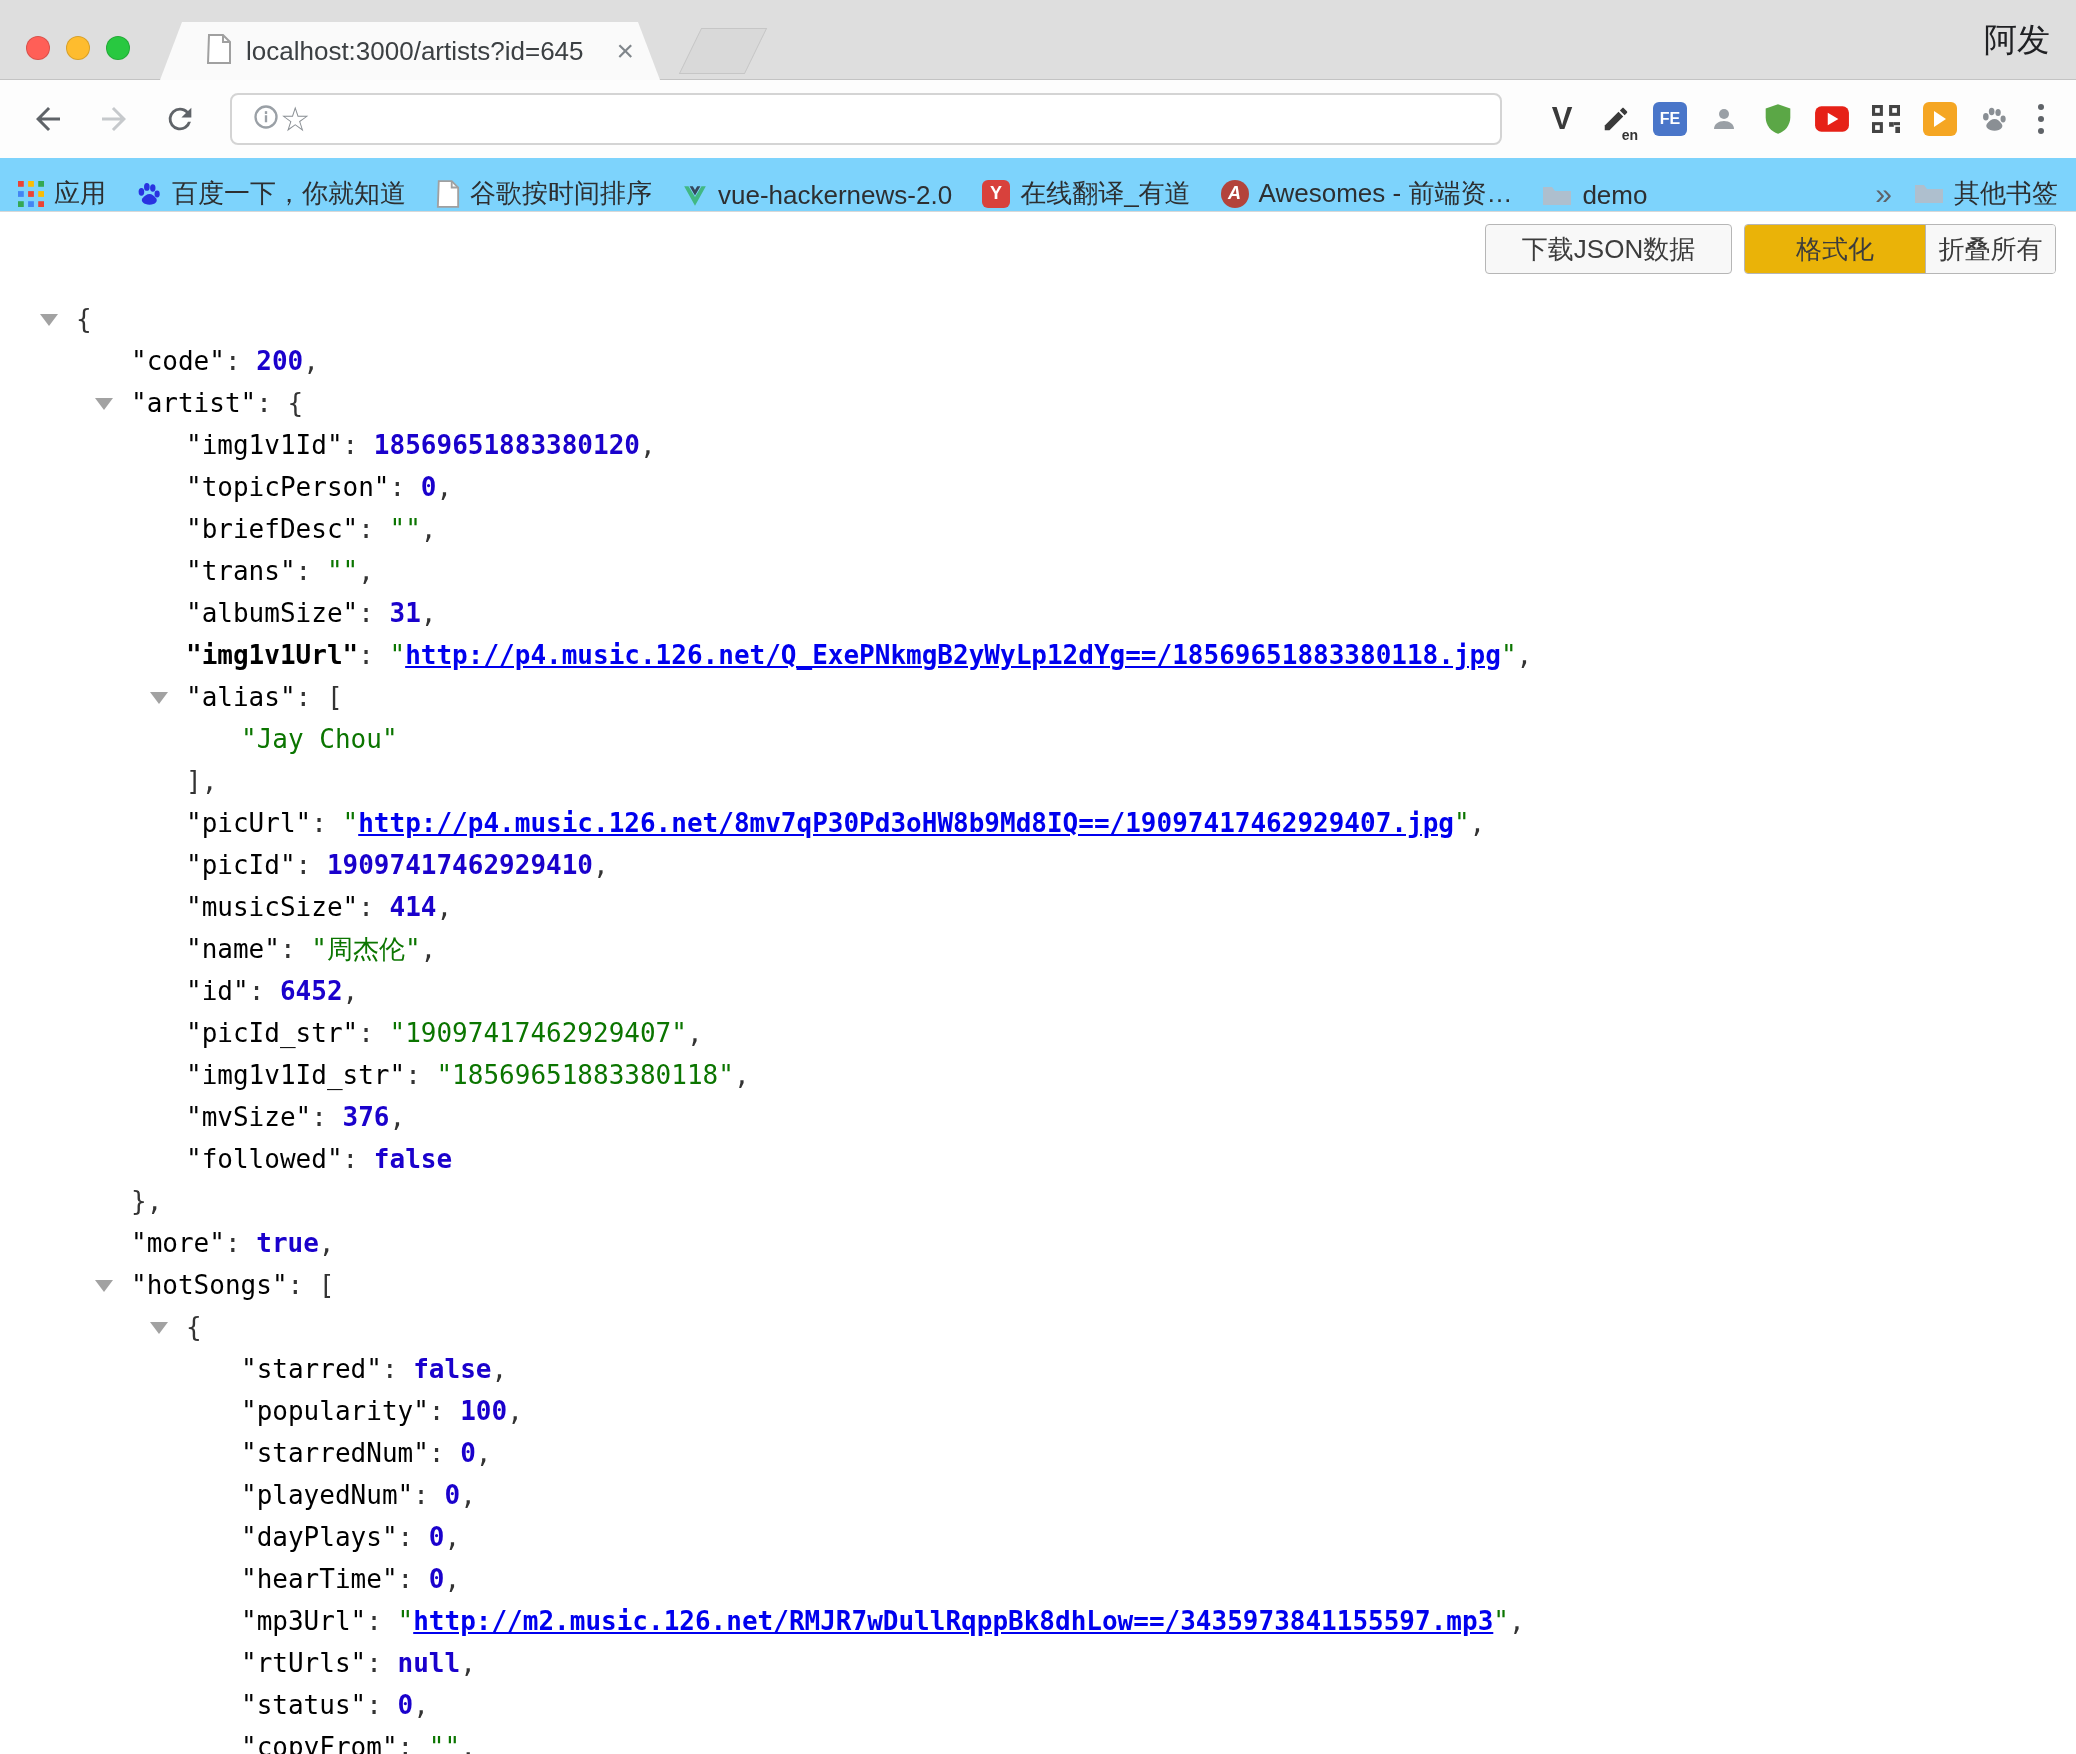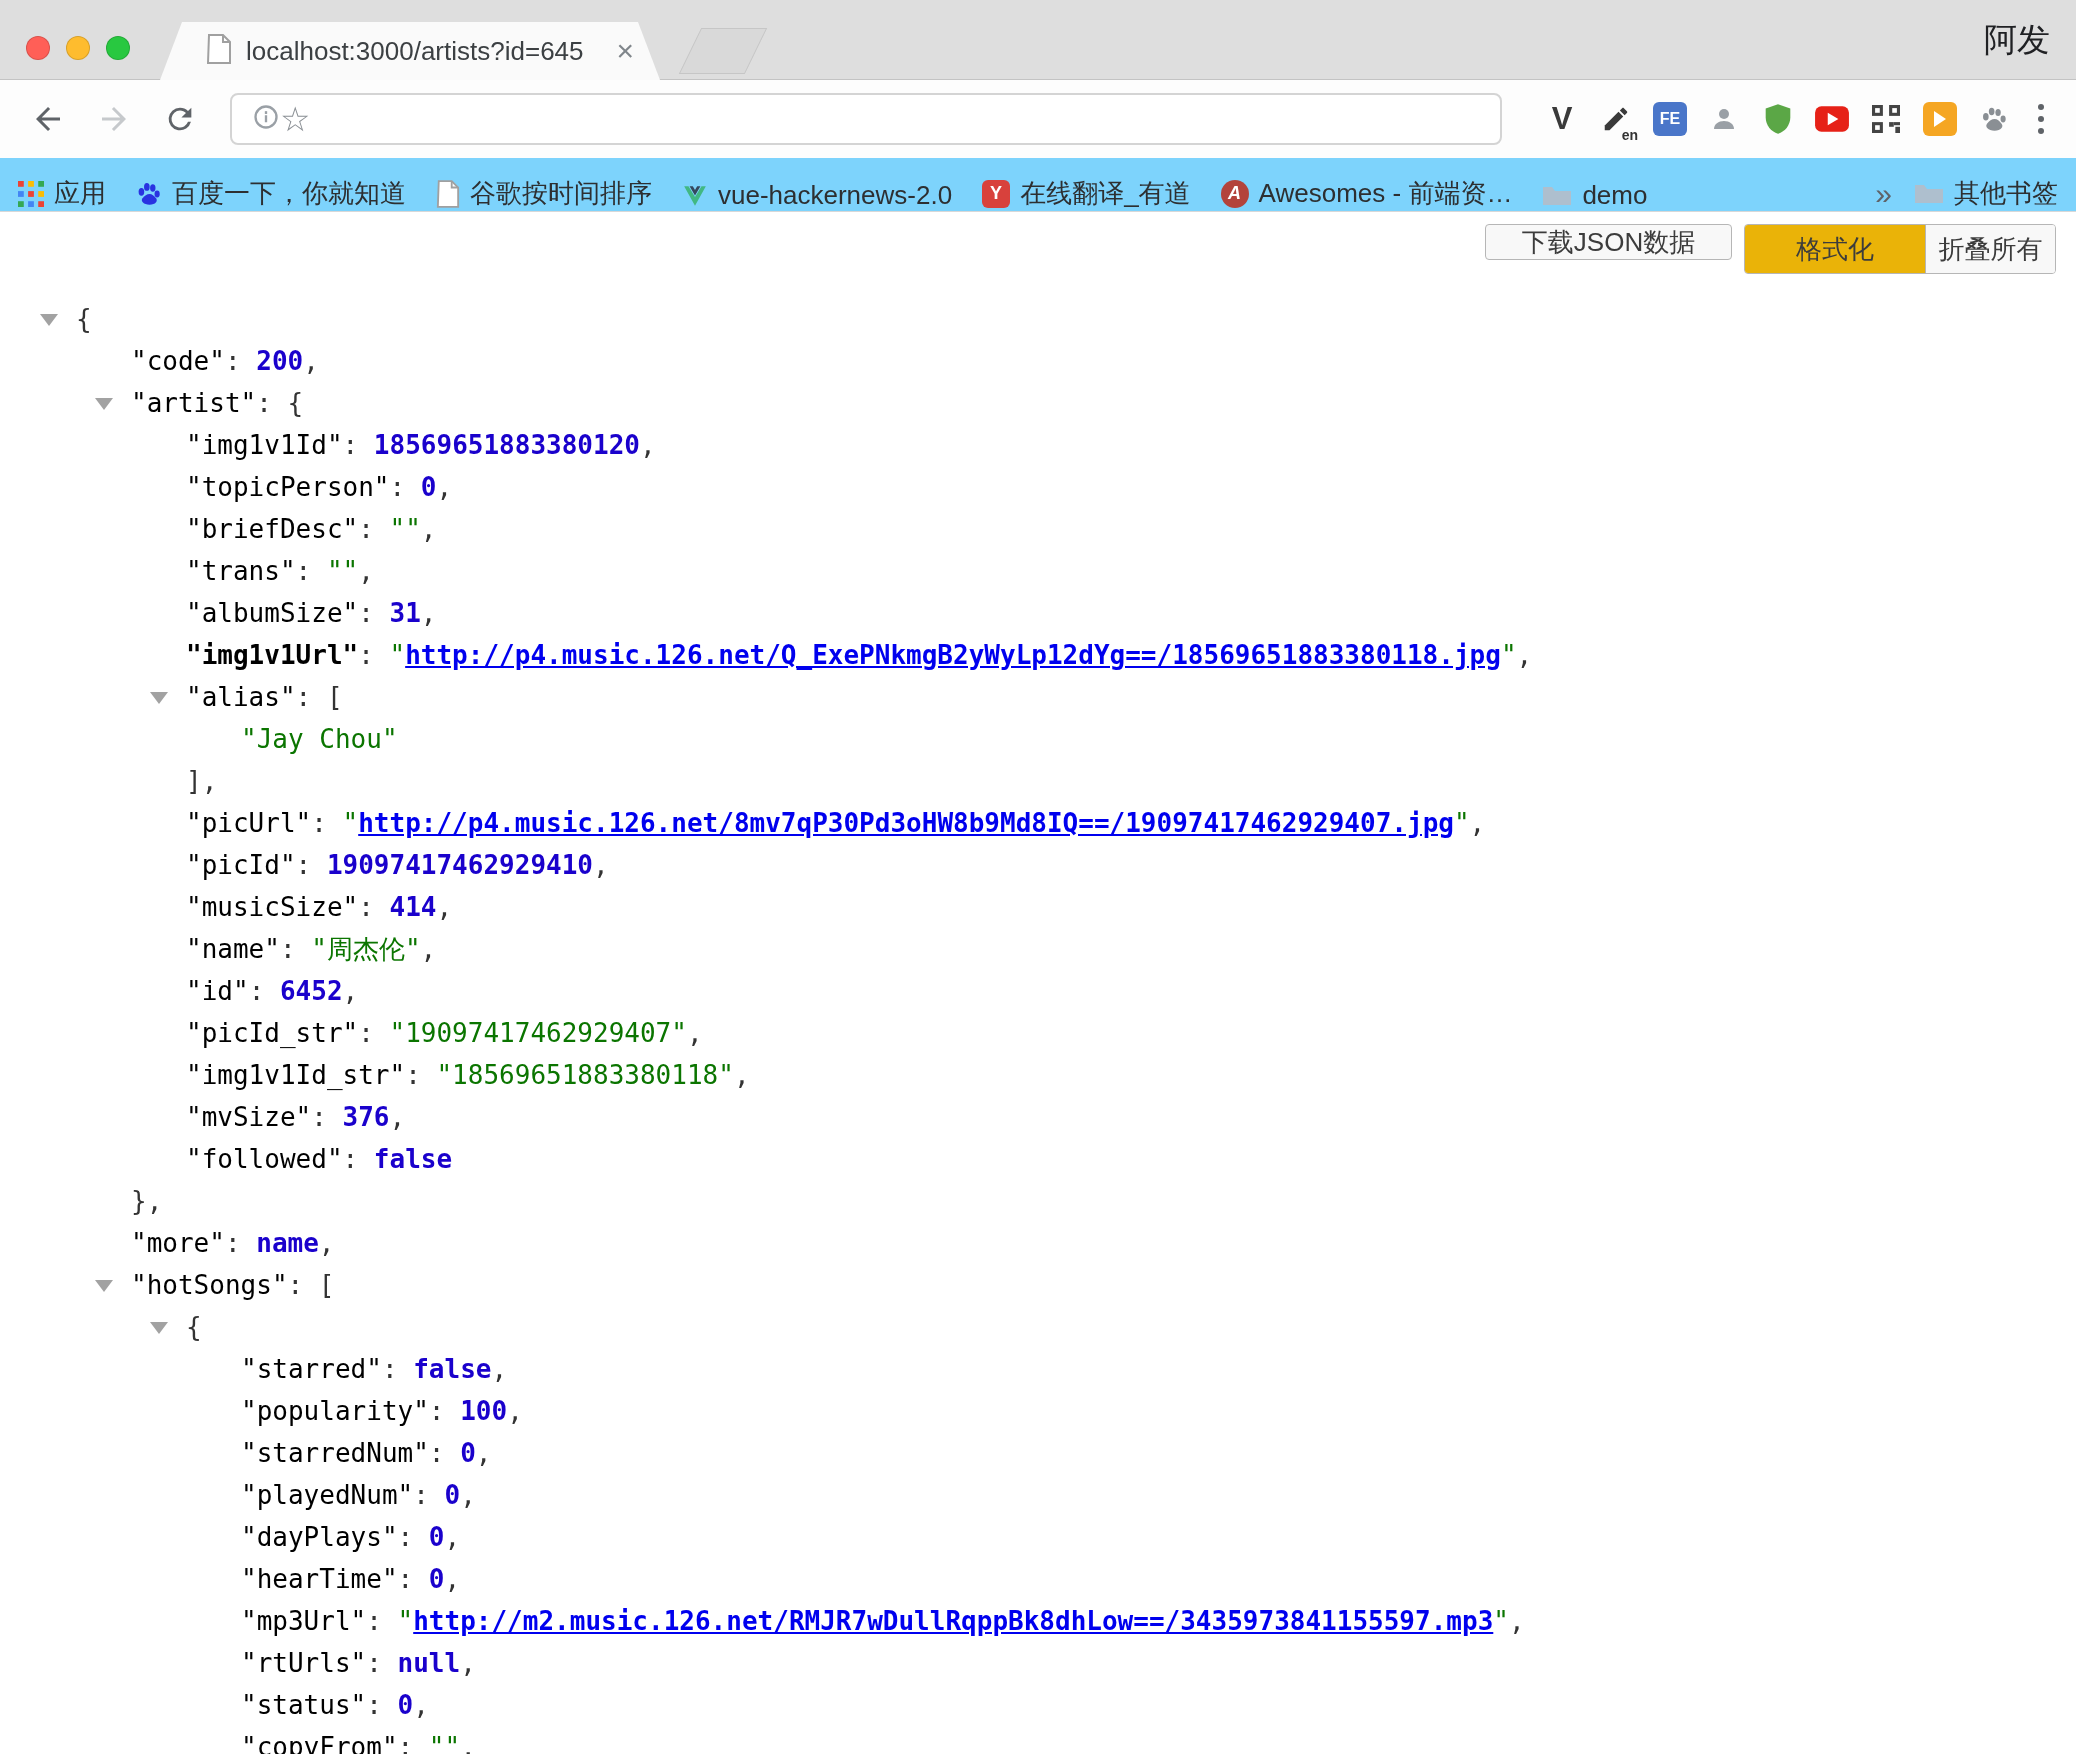--- a/index.html
+++ b/index.html
@@ -48,21 +48,21 @@
   .bm-right { margin-left:auto; display:flex; align-items:center; gap:22px; }
   .chev { font-size:30px; color:#5f6368; }
   .fav-letter { width:28px; height:28px; border-radius:6px; color:#fff; font-weight:bold; font-size:18px;
     display:flex; align-items:center; justify-content:center; }
   .youdao { background:#d8413c; border-radius:6px; }
   .awesomes { background:#b3433b; border-radius:50%; font-style:italic; }
 
   
   .content { position:relative; height:1542px; background:#fff; overflow:hidden; }
   .btn { font-size:26px; color:#3c3c3c; display:flex; align-items:center; justify-content:center; }
-  .btn-download { position:absolute; top:12px; right:344px; width:247px; height:36px;
+  .btn-download { position:absolute; top:12px; right:344px; width:247px; height:50px;
     background:#f8f8f8; border:1px solid #b6b6b6; border-radius:4px; }
   .segmented { position:absolute; top:12px; right:20px; width:312px; height:50px; display:flex;
     border:1px solid #b6b6b6; border-radius:4px; overflow:hidden; }
   .seg { height:100%; }
   .seg-format { width:181px; background:#eab308; border-right:1px solid #b6b6b6; }
   .seg-collapse { flex:1; background:#f8f8f8; }
 
   
   .json-tree { padding-top:86px; font-family:"DejaVu Sans Mono", monospace; font-size:26px; }
   .json-line { position:relative; height:42px; line-height:42px; white-space:pre; }
@@ -277,21 +277,21 @@
       <div class="json-line" style="padding-left: 186px;"><span class="tok-k">"picUrl"</span><span class="tok-p">: </span><span class="tok-s">"</span><span class="tok-l">http://p4.music.126.net/8mv7qP30Pd3oHW8b9Md8IQ==/19097417462929407.jpg</span><span class="tok-s">"</span><span class="tok-p">,</span></div>
       <div class="json-line" style="padding-left: 186px;"><span class="tok-k">"picId"</span><span class="tok-p">: </span><span class="tok-n">19097417462929410</span><span class="tok-p">,</span></div>
       <div class="json-line" style="padding-left: 186px;"><span class="tok-k">"musicSize"</span><span class="tok-p">: </span><span class="tok-n">414</span><span class="tok-p">,</span></div>
       <div class="json-line" style="padding-left: 186px;"><span class="tok-k">"name"</span><span class="tok-p">: </span><span class="tok-s">"周杰伦"</span><span class="tok-p">,</span></div>
       <div class="json-line" style="padding-left: 186px;"><span class="tok-k">"id"</span><span class="tok-p">: </span><span class="tok-n">6452</span><span class="tok-p">,</span></div>
       <div class="json-line" style="padding-left: 186px;"><span class="tok-k">"picId_str"</span><span class="tok-p">: </span><span class="tok-s">"19097417462929407"</span><span class="tok-p">,</span></div>
       <div class="json-line" style="padding-left: 186px;"><span class="tok-k">"img1v1Id_str"</span><span class="tok-p">: </span><span class="tok-s">"18569651883380118"</span><span class="tok-p">,</span></div>
       <div class="json-line" style="padding-left: 186px;"><span class="tok-k">"mvSize"</span><span class="tok-p">: </span><span class="tok-n">376</span><span class="tok-p">,</span></div>
       <div class="json-line" style="padding-left: 186px;"><span class="tok-k">"followed"</span><span class="tok-p">: </span><span class="tok-b">false</span></div>
       <div class="json-line" style="padding-left: 131px;"><span class="tok-p">},</span></div>
-      <div class="json-line" style="padding-left: 131px;"><span class="tok-k">"more"</span><span class="tok-p">: </span><span class="tok-b">name</span><span class="tok-p">,</span></div>
+      <div class="json-line" style="padding-left: 131px;"><span class="tok-k">"more"</span><span class="tok-p">: </span><span class="tok-b">true</span><span class="tok-p">,</span></div>
       <div class="json-line" style="padding-left: 131px;"><span class="expander" style="left: 95px;"></span><span class="tok-k">"hotSongs"</span><span class="tok-p">: [</span></div>
       <div class="json-line" style="padding-left: 186px;"><span class="expander" style="left: 150px;"></span><span class="tok-p">{</span></div>
       <div class="json-line" style="padding-left: 241px;"><span class="tok-k">"starred"</span><span class="tok-p">: </span><span class="tok-b">false</span><span class="tok-p">,</span></div>
       <div class="json-line" style="padding-left: 241px;"><span class="tok-k">"popularity"</span><span class="tok-p">: </span><span class="tok-n">100</span><span class="tok-p">,</span></div>
       <div class="json-line" style="padding-left: 241px;"><span class="tok-k">"starredNum"</span><span class="tok-p">: </span><span class="tok-n">0</span><span class="tok-p">,</span></div>
       <div class="json-line" style="padding-left: 241px;"><span class="tok-k">"playedNum"</span><span class="tok-p">: </span><span class="tok-n">0</span><span class="tok-p">,</span></div>
       <div class="json-line" style="padding-left: 241px;"><span class="tok-k">"dayPlays"</span><span class="tok-p">: </span><span class="tok-n">0</span><span class="tok-p">,</span></div>
       <div class="json-line" style="padding-left: 241px;"><span class="tok-k">"hearTime"</span><span class="tok-p">: </span><span class="tok-n">0</span><span class="tok-p">,</span></div>
       <div class="json-line" style="padding-left: 241px;"><span class="tok-k">"mp3Url"</span><span class="tok-p">: </span><span class="tok-s">"</span><span class="tok-l">http://m2.music.126.net/RMJR7wDullRqppBk8dhLow==/3435973841155597.mp3</span><span class="tok-s">"</span><span class="tok-p">,</span></div>
       <div class="json-line" style="padding-left: 241px;"><span class="tok-k">"rtUrls"</span><span class="tok-p">: </span><span class="tok-b">null</span><span class="tok-p">,</span></div>

